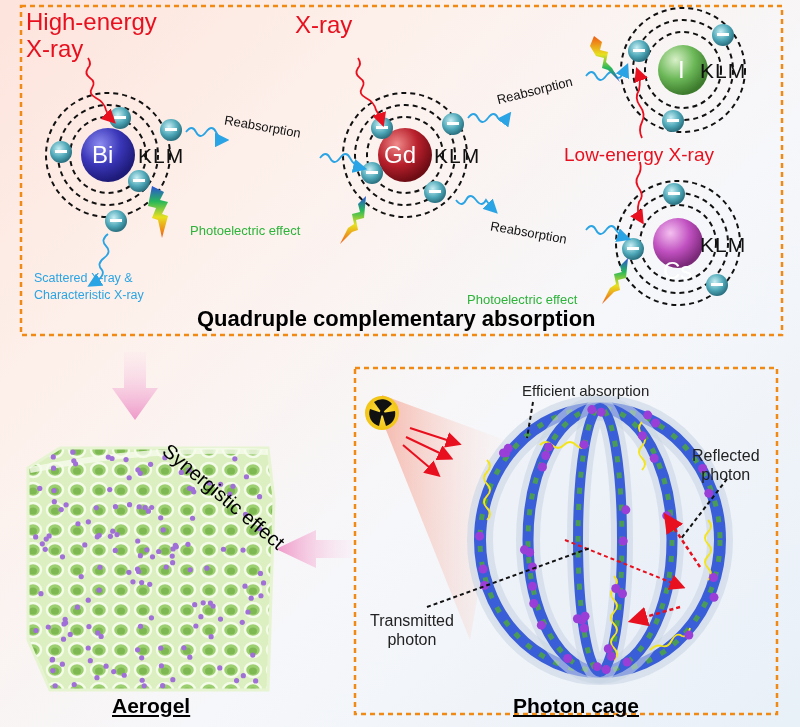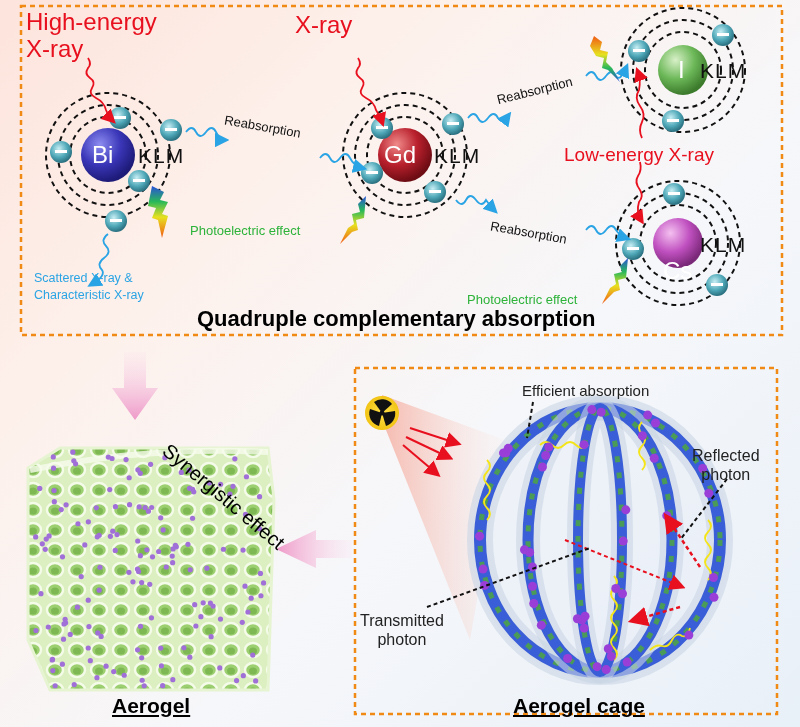--- a/index.html
+++ b/index.html
@@ -499,17 +499,17 @@
     <line x1="727" y1="479" x2="680" y2="540"></line>
     <line x1="427" y1="607" x2="590" y2="548"></line>
   </g>
 </svg>
 
 <div class="txt" style="left:522px; top:383px; font-size:15px; color:#222;">Efficient absorption</div>
 <div class="txt plain16" style="left:692px; top:448px;">
   <div>Reflected</div>
   <div style="margin-top:3px;">photon</div>
 </div>
-<div class="txt plain16" style="left:360px; top:613px;">
+<div class="txt plain16" style="left:370px; top:613px;">
   <div>Transmitted</div>
   <div style="margin-top:3px;">photon</div>
 </div>
-<div class="txt sec-label" style="left:513px; top:695px;">Aerogel cage</div>
+<div class="txt sec-label" style="left:513px; top:695px;">Photon cage</div>
 
 </body></html>

